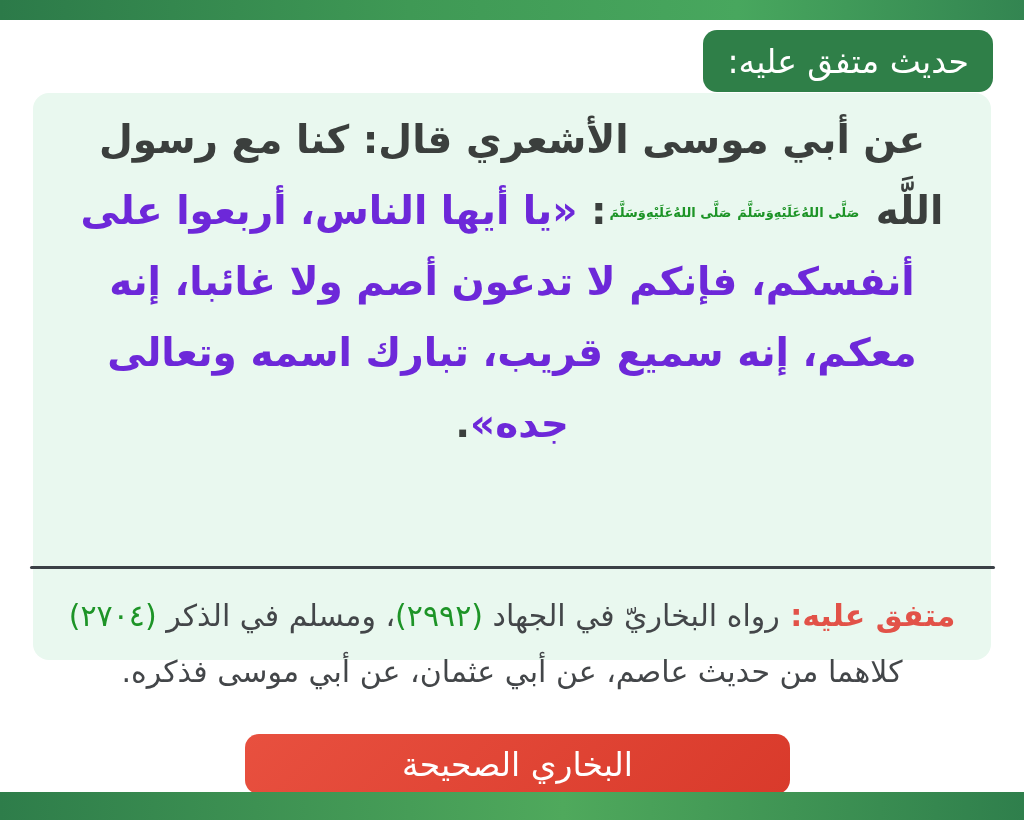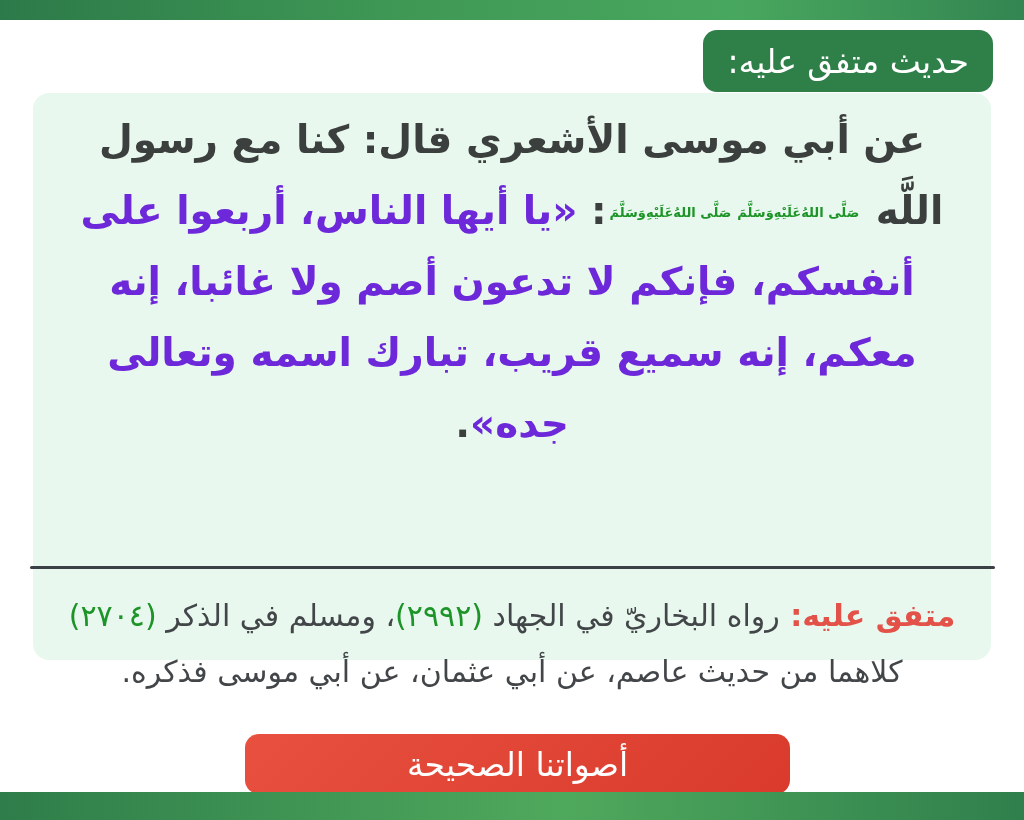--- a/index.html
+++ b/index.html
@@ -130,16 +130,16 @@
     </span><span class="dark">: </span><span class="blue">«يا أيها الناس، أربعوا على أنفسكم، فإنكم لا تدعون أصم ولا غائبا، إنه معكم، إنه سميع قريب، تبارك اسمه وتعالى جده»</span><span class="dark">.</span>
 </div>
 
 <div class="divider"></div>
 
 <div class="attribution">
   <span class="label">متفق عليه: </span><span>رواه البخاريّ في الجهاد </span><span class="ref">(٢٩٩٢)</span><span>، ومسلم في الذكر </span><span class="ref">(٢٧٠٤)</span><span> كلاهما من حديث عاصم، عن أبي عثمان، عن أبي موسى فذكره.</span>
 </div>
 
 <div class="footer-badge">
-  <span>أصواتنا الصحيحة</span>
+  <span>البخاري الصحيحة</span>
 </div>
 
 <div class="bottom-bar"></div>
 
 </body></html>

